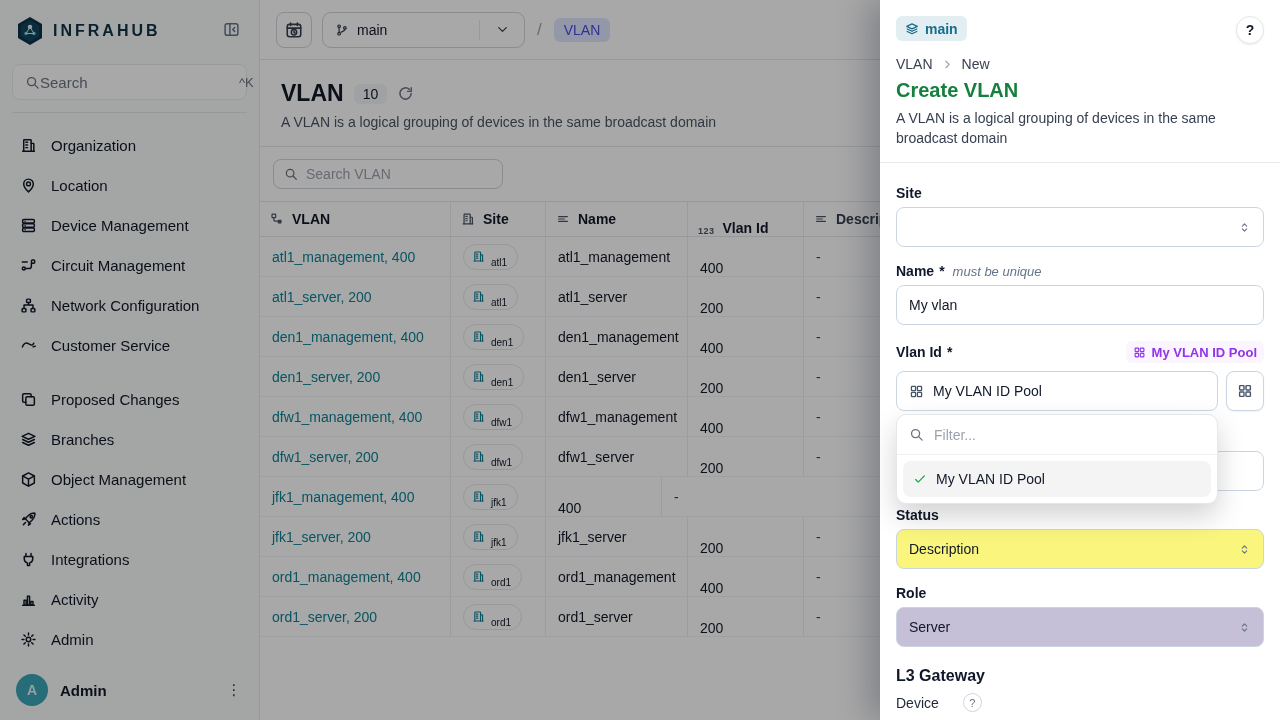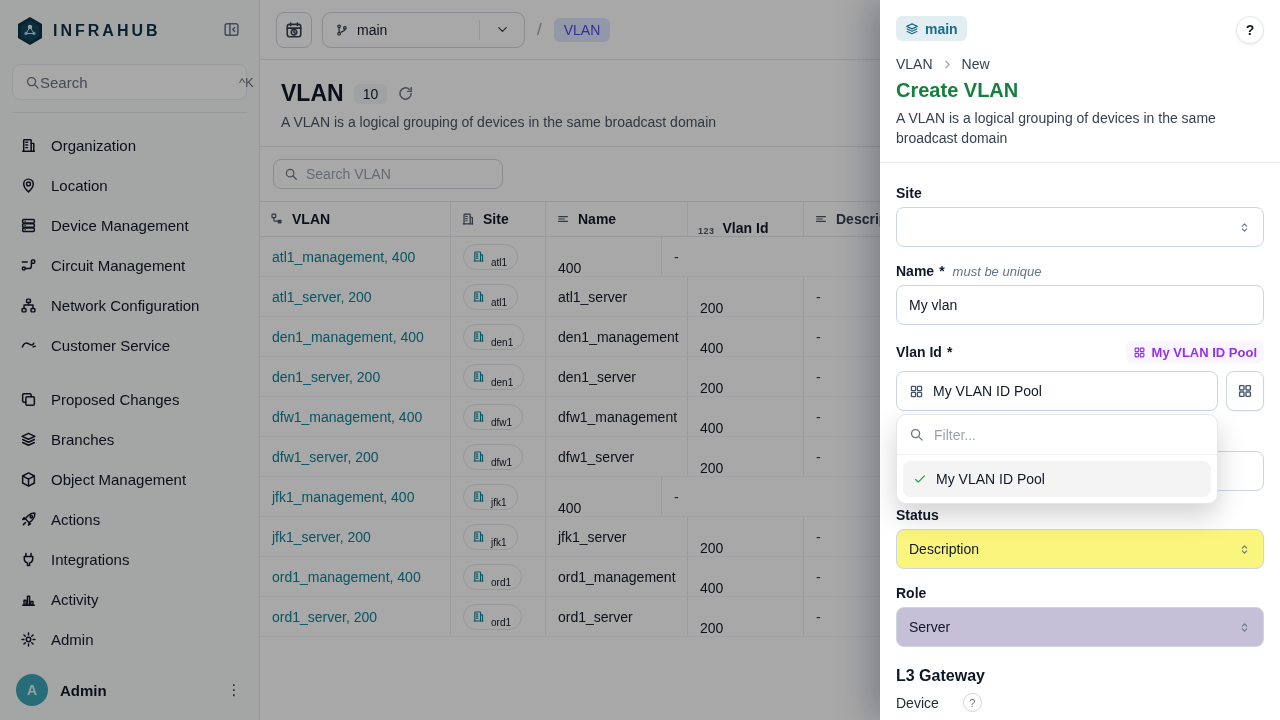--- a/index.html
+++ b/index.html
@@ -457,20 +457,21 @@
                     <svg viewBox="0 0 16 16" fill="none" stroke="currentColor" stroke-width="1.4" stroke-linecap="round" stroke-linejoin="round">
                       <path d="M3.5 13.5V3.2a.7.7 0 0 1 .7-.7h5.6a.7.7 0 0 1 .7.7v10.3"></path>
                       <path d="M10.5 6h2a.5.5 0 0 1 .5.5v7"></path>
                       <path d="M2.5 13.5h11"></path>
                       <path d="M5.5 5h1.6M5.5 7.5h1.6M5.5 10h1.6"></path>
                     </svg>
                   </span>
                   <span class="chip-label">atl1</span>
                 </span>
               </div>
+              <div class="td c3">atl1_management</div>
               <div class="td c4">400</div>
               <div class="td c5">-</div>
             </div>
             <div class="tr">
               <div class="td c1">
                 <a class="vlan-link">atl1_server, 200</a>
               </div>
               <div class="td c2">
                 <span class="site-chip">
                   <span style="display:flex">

